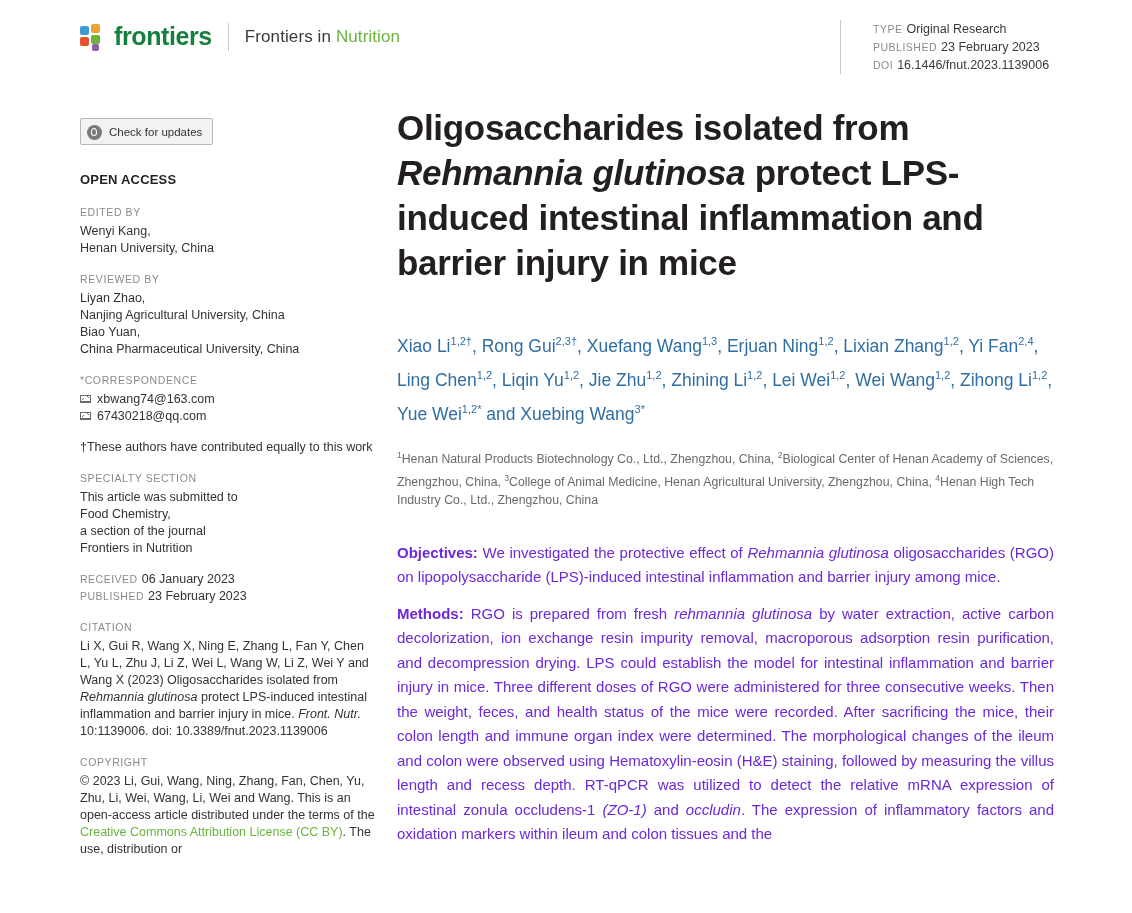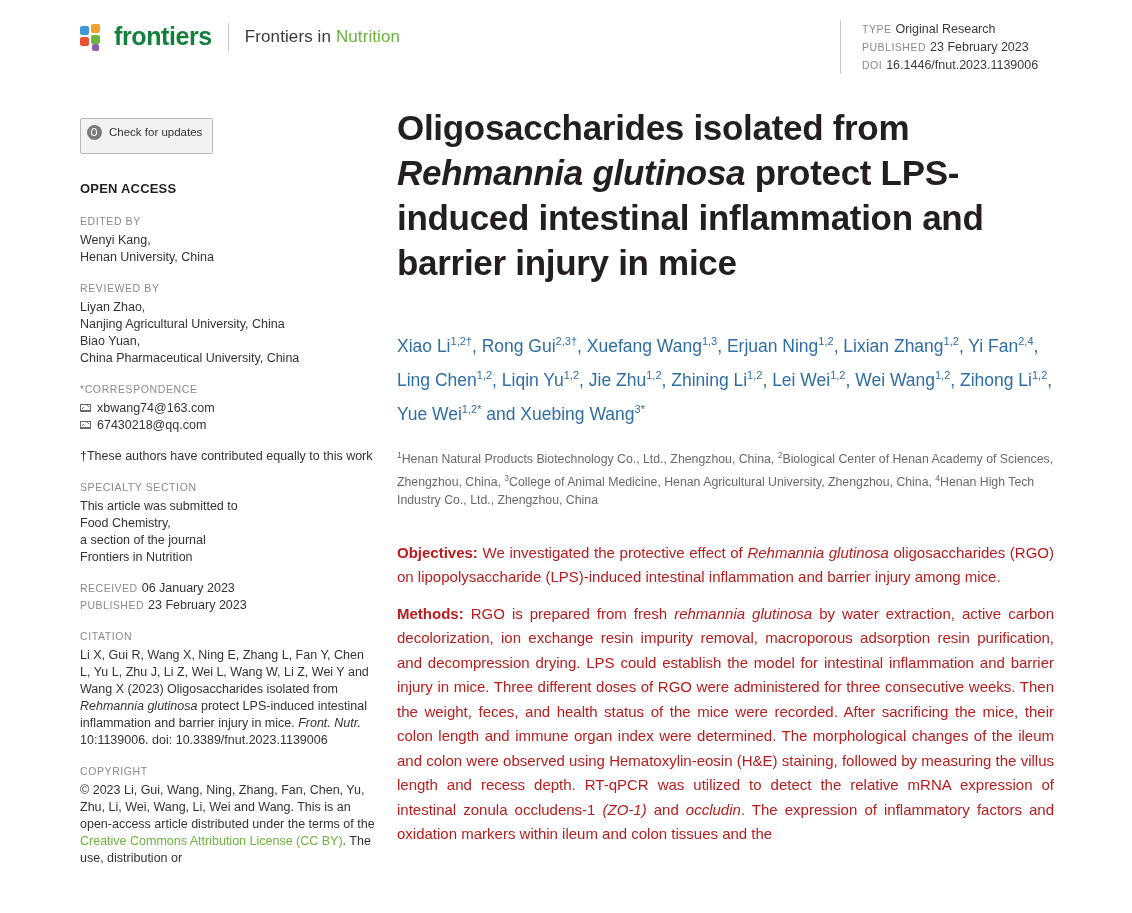--- a/index.html
+++ b/index.html
@@ -66,21 +66,21 @@
   }
   .journal-name .accent {
     color: #6cb33f;
   }
 
   
   .top-meta {
     position: absolute;
     top: 20px;
     left: 840px;
-    padding-left: 21px;
+    padding-left: 32px;
     border-left: 1px solid #c9c9c9;
     height: 54px;
   }
   .top-meta .row {
     font-size: 12.5px;
     line-height: 18px;
     color: #3a3a3a;
     white-space: nowrap;
   }
   .top-meta .key {
@@ -100,21 +100,21 @@
     font-size: 12.5px;
     line-height: 17px;
     color: #333;
   }
   .updates-badge {
     display: inline-flex;
     align-items: center;
     border: 1px solid #b9b9b9;
     background: #f2f2f2;
     border-radius: 2px;
-    padding: 5px 10px 12px 6px;
+    padding: 5px 10px 3px 6px;
     margin-bottom: 26px;
   }
   .updates-badge .circle {
     width: 15px;
     height: 15px;
     border-radius: 50%;
     background: #7a7a7a;
     margin-right: 7px;
     position: relative;
     flex: none;
@@ -235,21 +235,21 @@
     font-size: 12.3px;
     line-height: 18px;
     color: #6a6a6a;
     margin-bottom: 32px;
   }
   .affil .sup { font-size: 8.5px; vertical-align: super; }
 
   .abstract p {
     font-size: 15px;
     line-height: 24.5px;
-    color: #b91c1c;
+    color: #6d28d9;
     text-align: justify;
     margin: 0 0 12px 0;
   }
   .abstract .lead {
     font-weight: 700;
   }
   .abstract .ital { font-style: italic; }
 </style>
 </head>
 <body>

